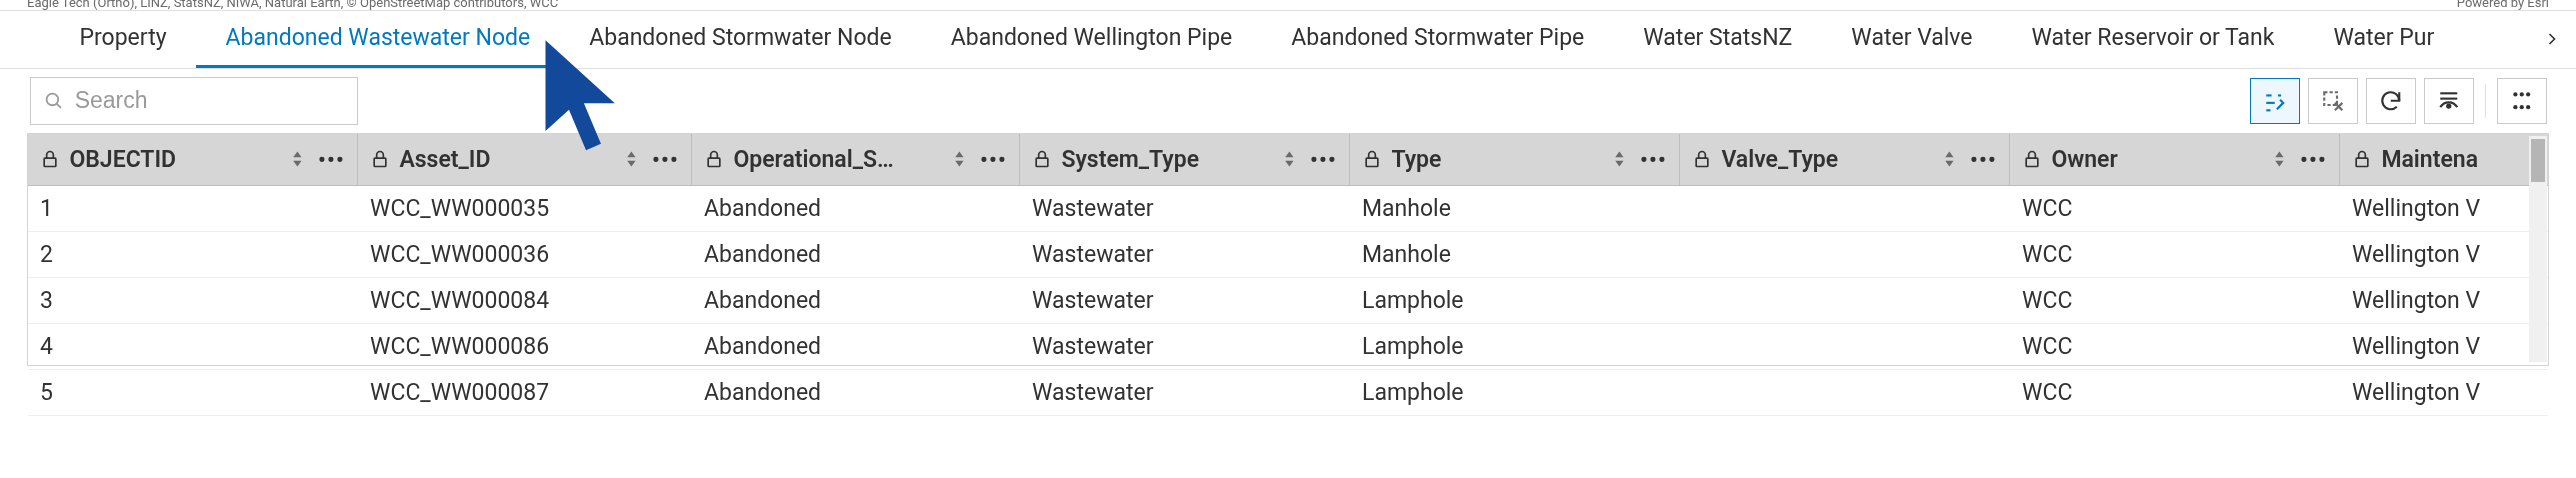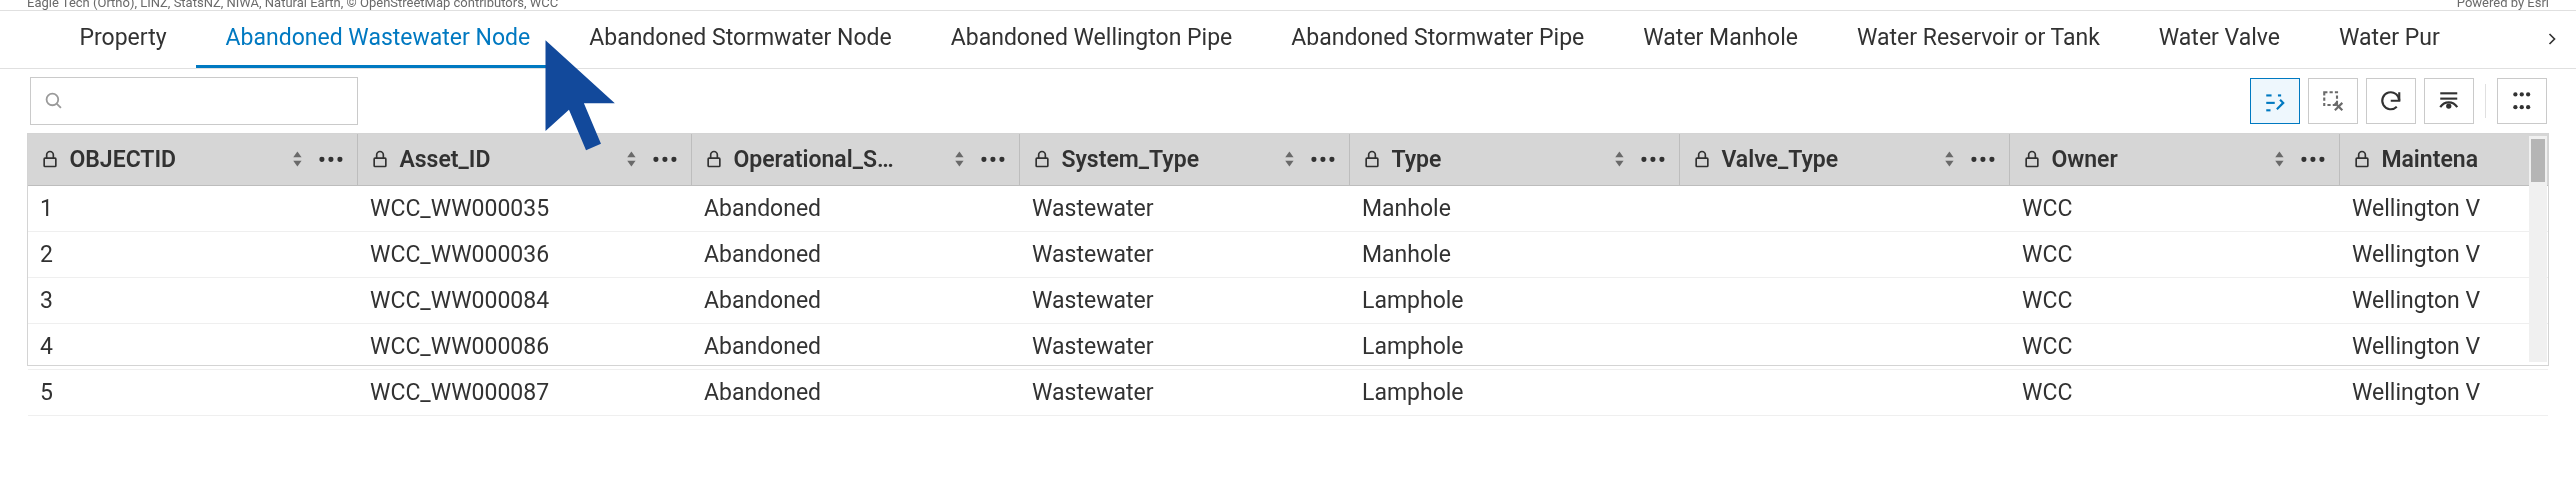--- a/index.html
+++ b/index.html
@@ -233,46 +233,47 @@
     <div class="tab">
       <span>Abandoned Stormwater Node</span>
     </div>
     <div class="tab">
       <span>Abandoned Wellington Pipe</span>
     </div>
     <div class="tab">
       <span>Abandoned Stormwater Pipe</span>
     </div>
     <div class="tab">
-      <span>Water Manhole</span>
+      <span>Water StatsNZ</span>
+    </div>
+    <div class="tab">
+      <span>Water Valve</span>
     </div>
     <div class="tab">
       <span>Water Reservoir or Tank</span>
-    </div>
-    <div class="tab">
-      <span>Water Valve</span>
     </div>
     <div class="tab">
       <span>Water Pur</span>
     </div>
     <div class="tabs-scroll-right">
     <svg class="chev-right-svg" viewBox="0 0 24 24" fill="none" stroke="#323232" stroke-width="2">
         <polyline points="9 6 15 12 9 18"></polyline>
       </svg>
   </div>
 </div>
 
 <div class="toolbar-row">
   <div class="search-box">
     <span class="icon">
       <svg width="21.5" height="21.5" viewBox="0 0 24 24" fill="none" stroke="#9a9a9a" stroke-width="2">
           <circle cx="10.5" cy="10.5" r="6.5"></circle>
           <line x1="20" y1="20" x2="15.2" y2="15.2"></line>
         </svg>
     </span>
+    <input type="text" placeholder="Search" style="">
   </div>
 
   <div class="toolbar-right">
     <div class="tool-btn active">
       <svg viewBox="0 0 24 24" fill="none" stroke="#0079c1" stroke-width="2">
         <polyline points="4 7 9 7"></polyline>
           <polyline points="15 7 20 7" stroke-dasharray="3 2"></polyline>
         <polyline points="4 14 12 14"></polyline>
           <polyline points="4 21 8 21"></polyline>
         <polyline points="17 11 20 14 14 20"></polyline>

